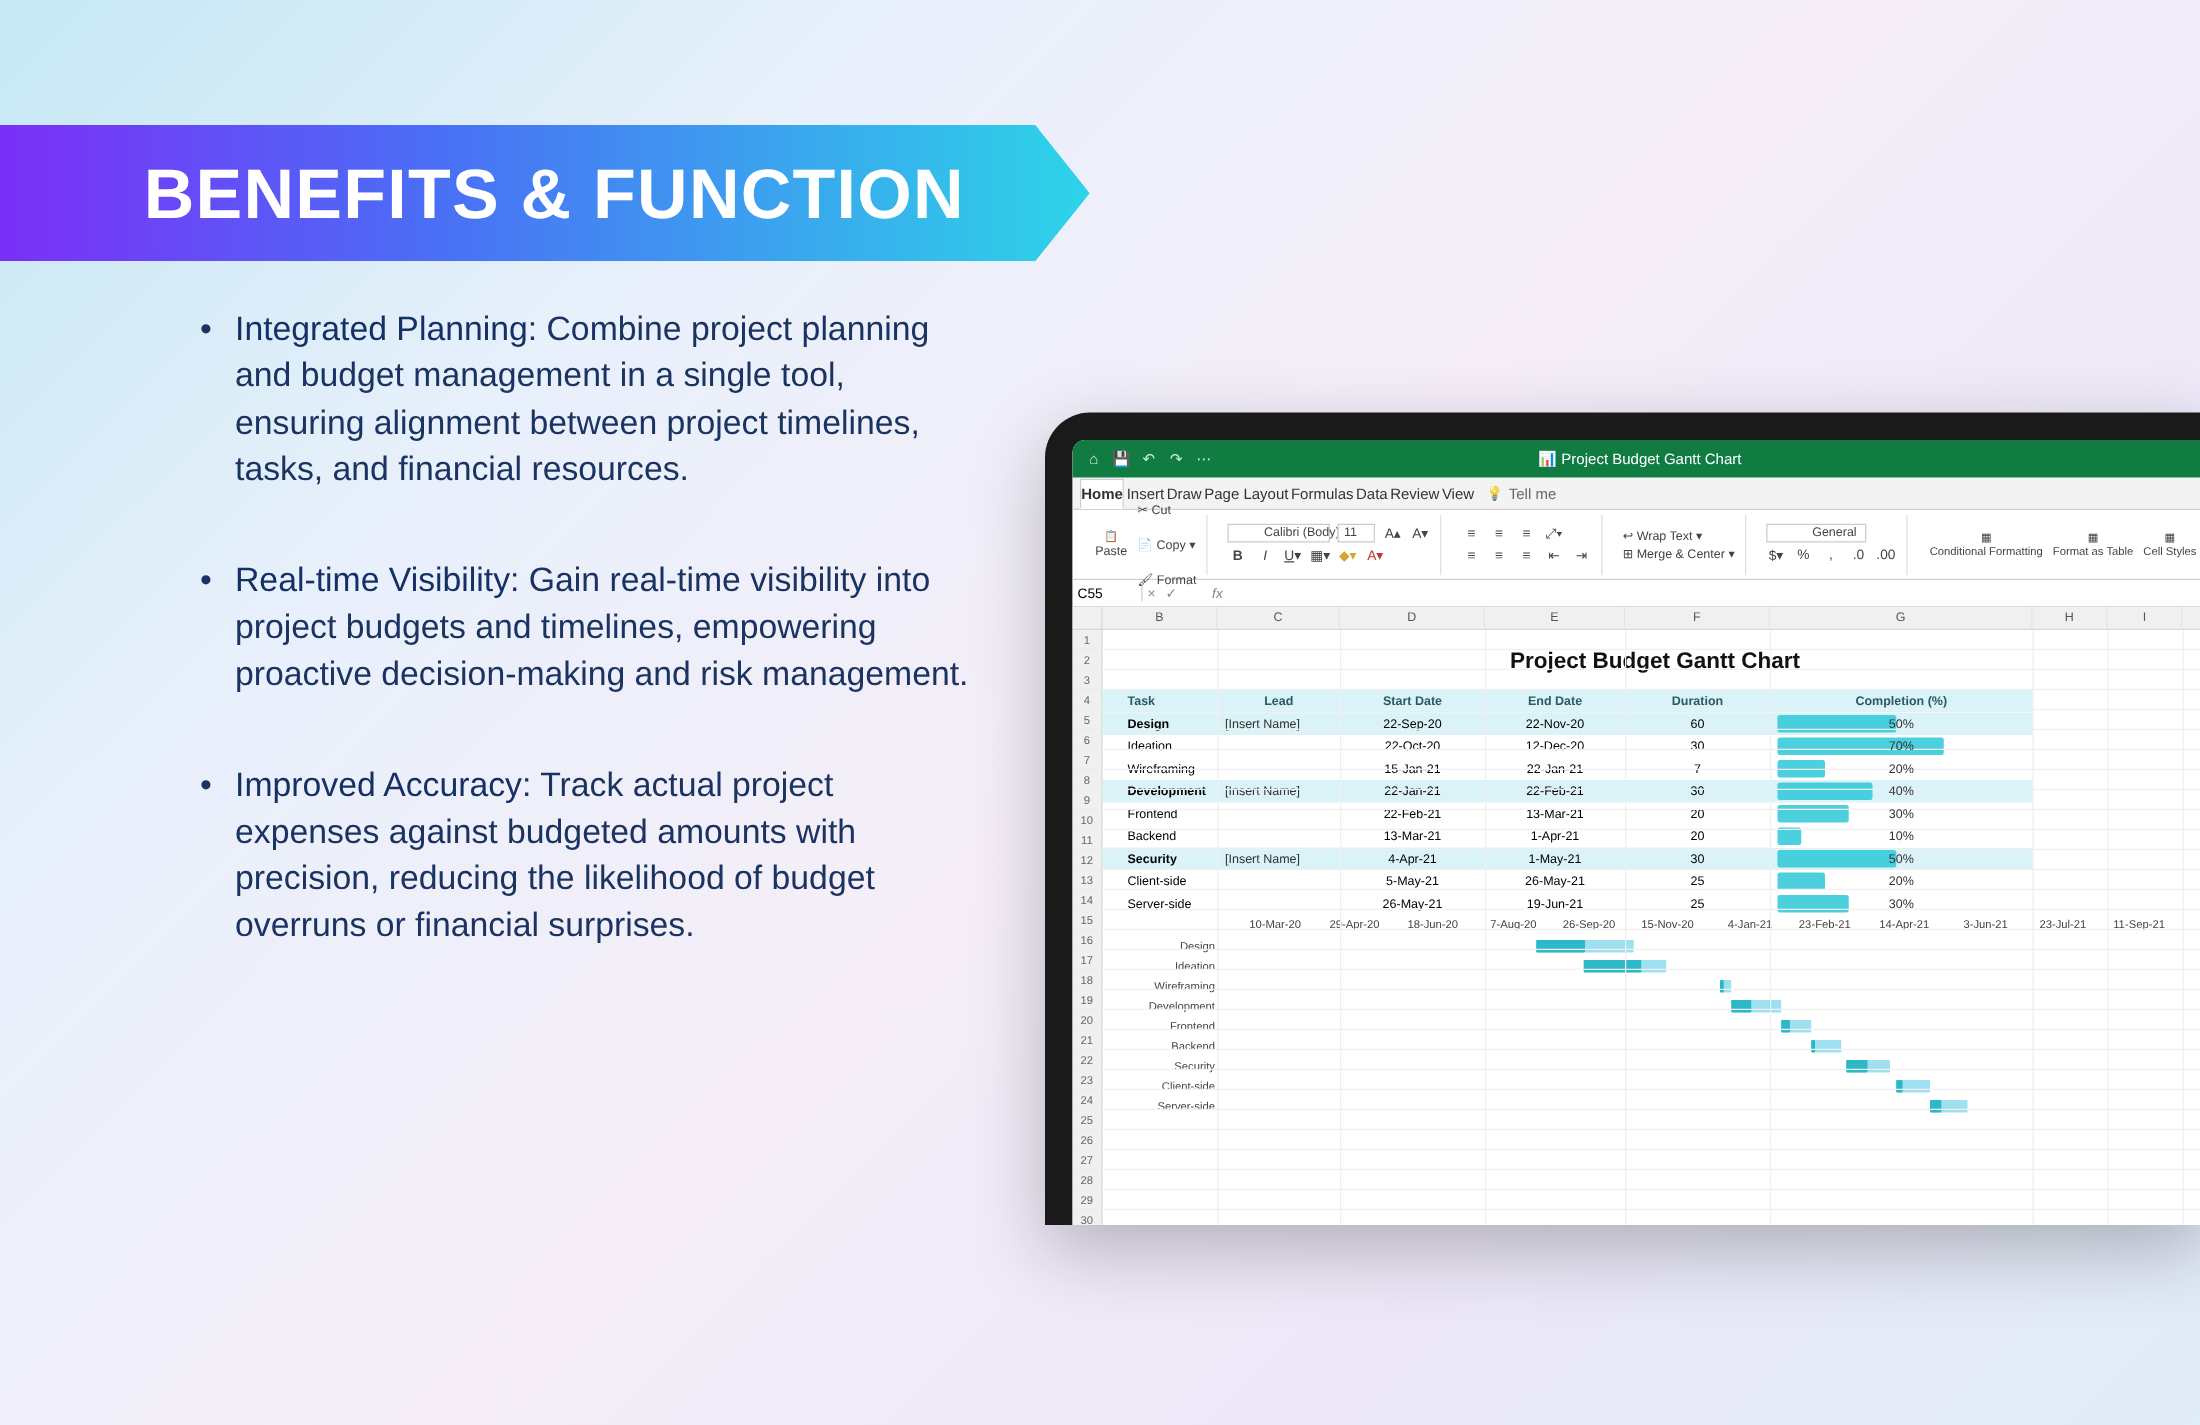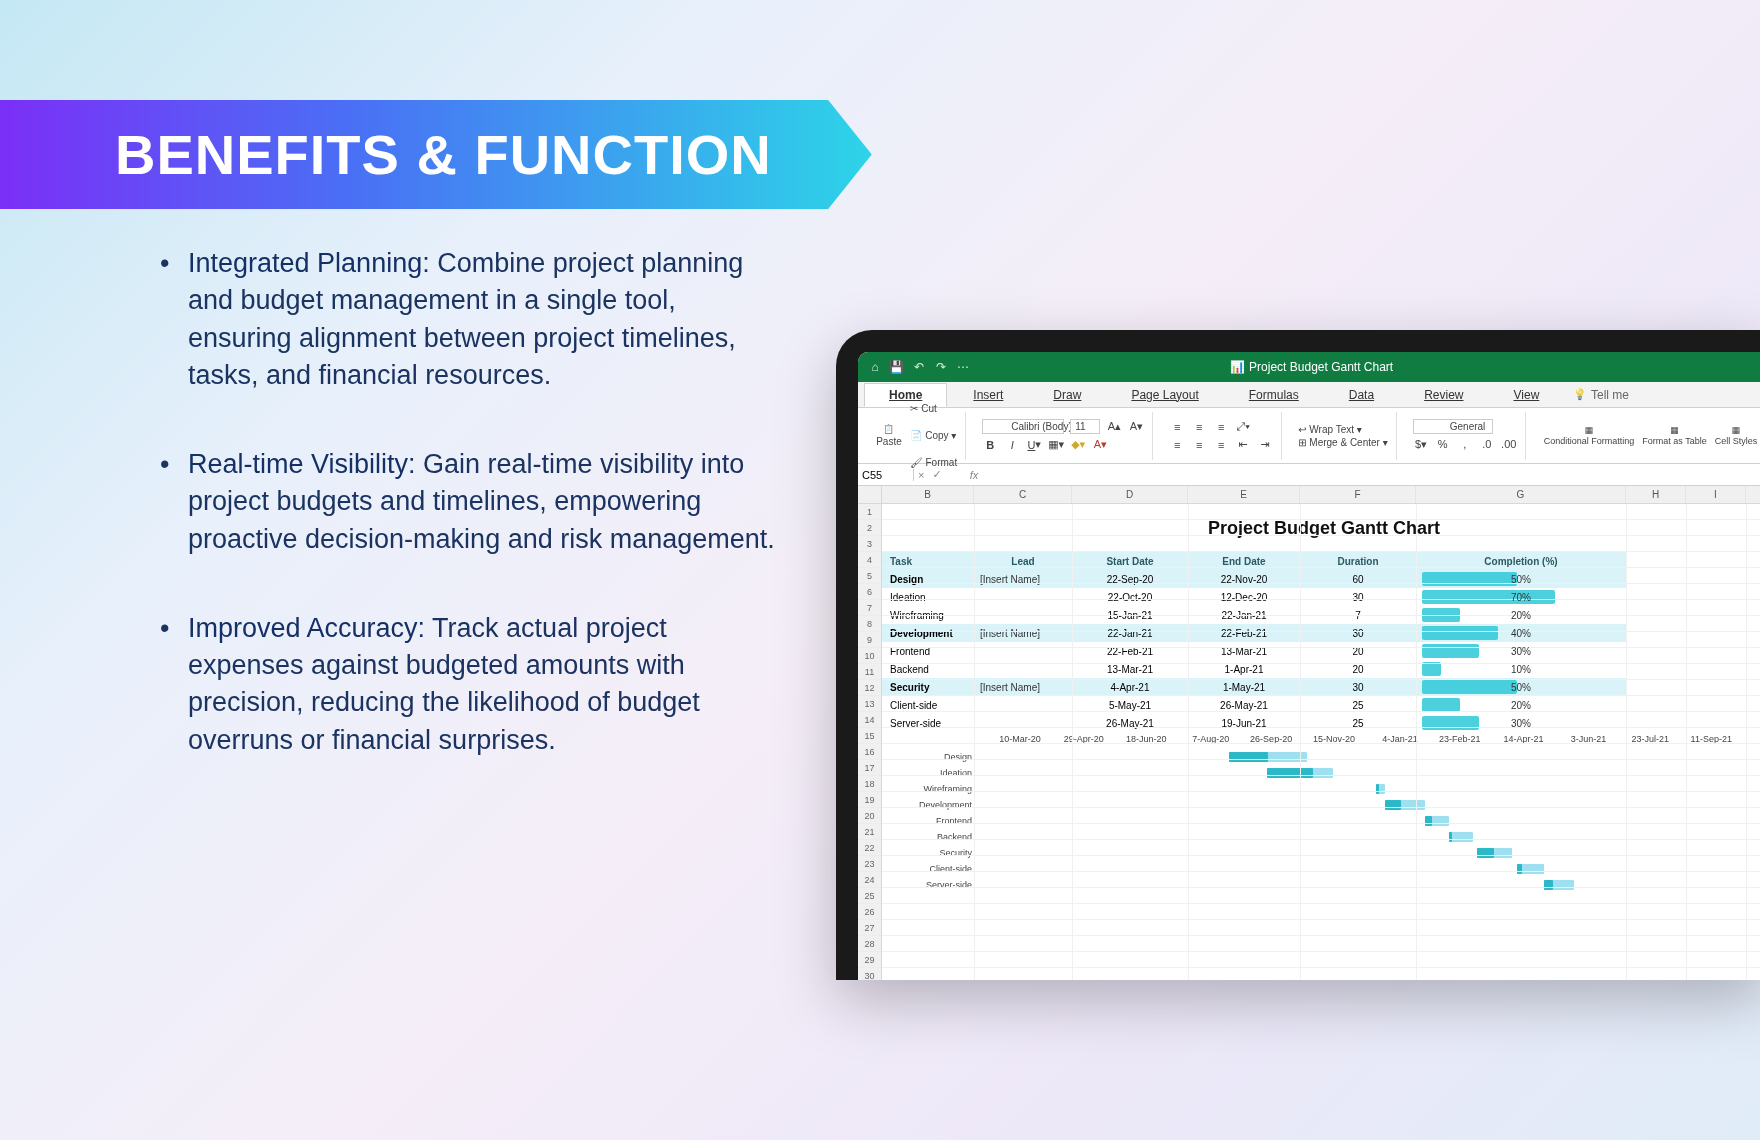--- a/index.html
+++ b/index.html
@@ -104,23 +104,22 @@
     height: 26px;
     background: #f3f3f3;
     border-bottom: 1px solid #d0d0d0;
     display: flex;
     align-items: center;
     padding-left: 6px;
     font-size: 12px;
     gap: 2px;
   }
   .ribbon-tabs .tab {
-    padding: 4px 24px;
+    padding: 4px 0;
     color: #333;
-    text-decoration: underline;
   }
   .ribbon-tabs .tab.active {
     background: #fff;
     border: 1px solid #d0d0d0;
     border-bottom: 1px solid #fff;
     font-weight: 600;
   }
   .ribbon-tabs .tellme {
     margin-left: 8px;
     color: #666;
@@ -269,21 +268,21 @@
     padding: 2px 6px;
     text-align: center;
     height: 18px;
   }
   .data-table th {
     background: #d9f3f8;
     font-weight: 700;
     color: #2a5a63;
     text-align: center;
   }
-  .data-table th:first-child, .data-table td:first-child { text-align: left; padding-left: 8px; }
+  .data-table th:first-child, .data-table td:first-child { text-align: left; padding-left: 20px; }
   .data-table td.lead { text-align: left; color: #333; }
   .data-table .th-task { width: 92px; }
   .data-table .th-lead { width: 98px; }
   .data-table .th-start { width: 116px; }
   .data-table .th-end { width: 112px; }
   .data-table .th-dur { width: 116px; }
   .data-table .th-comp { width: 210px; }
 
   .data-table tr.section td:first-child { font-weight: 700; background: #d9f3f8; }
   .data-table tr.section td { background: #d9f3f8; }

